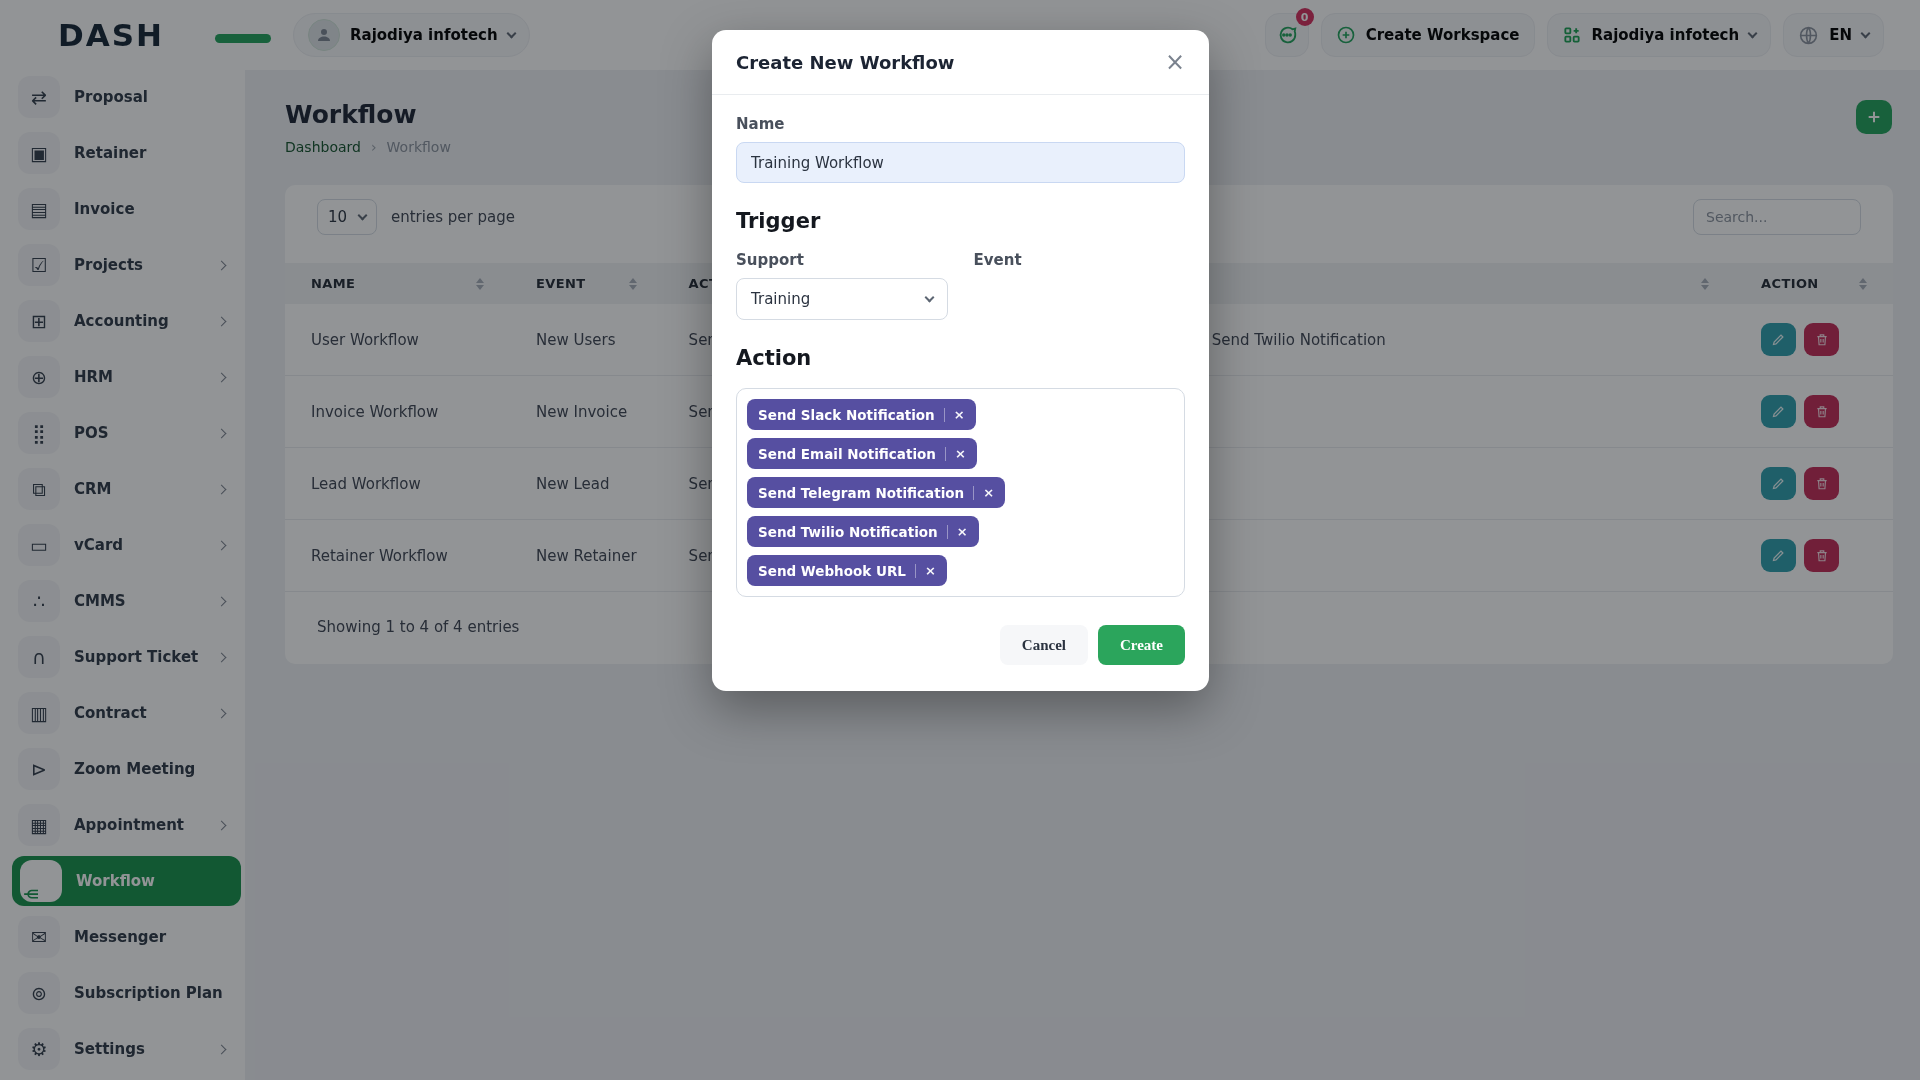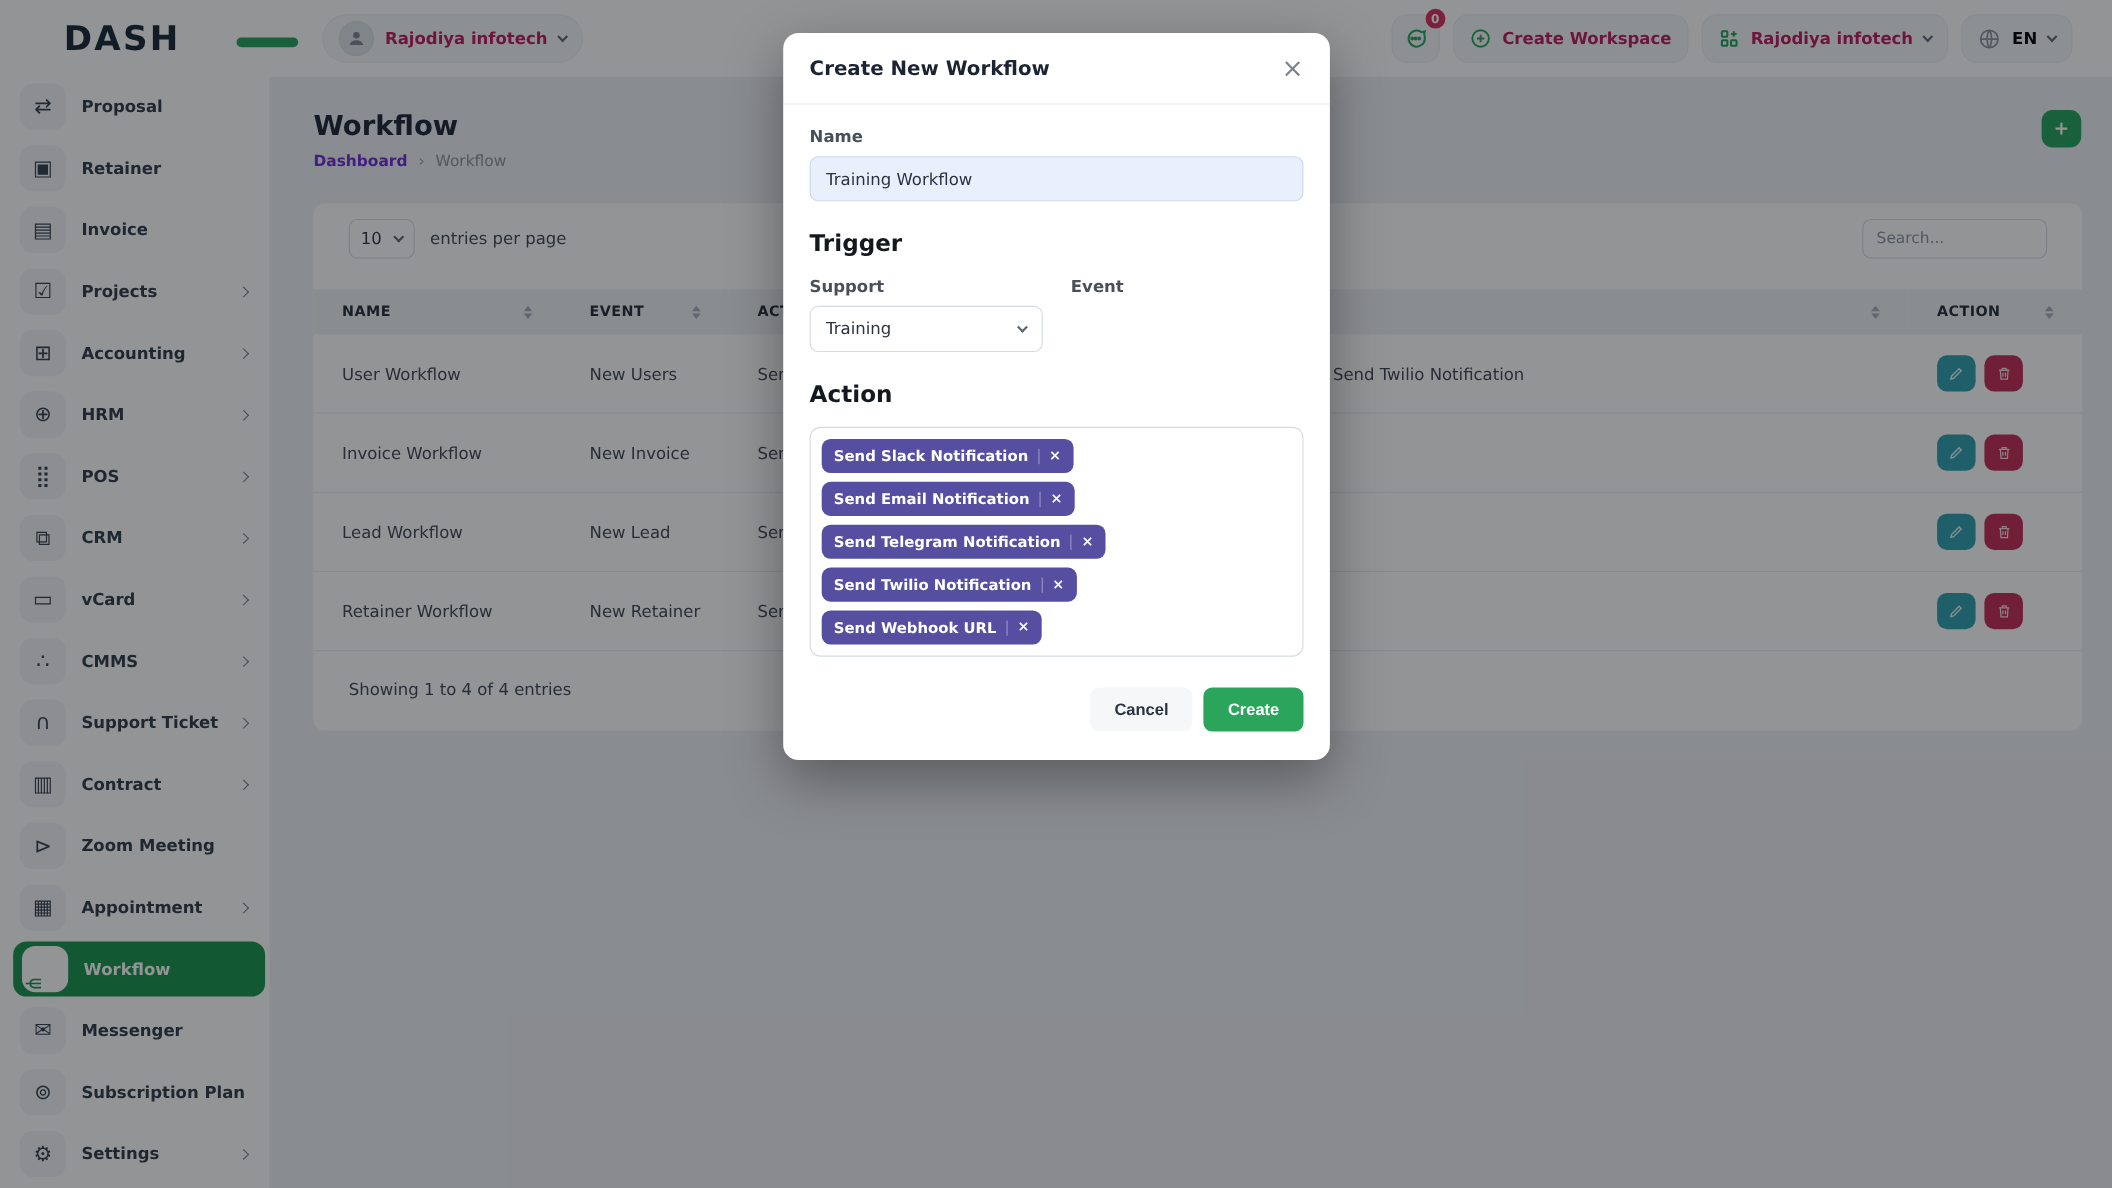--- a/index.html
+++ b/index.html
@@ -7,21 +7,21 @@
   body { font-family:"DejaVu Sans","Liberation Sans",sans-serif; background:#eef0f4; position:relative; color:#1d2636; }
 
   
   .header { position:absolute; top:0; left:0; width:1920px; height:70px; background:#fff; display:flex; align-items:center; z-index:1; }
   .logo-wrap { width:245px; padding-left:58px; position:relative; }
   .logo { font-size:31px; font-weight:800; letter-spacing:2px; color:#152536; position:relative; display:inline-block; }
   .logo-bar { position:absolute; right:-26px; top:46%; width:56px; height:9px; border-radius:5px; background:#21a35c; }
   .pill { display:flex; align-items:center; gap:10px; background:#f6f7f9; border:1px solid #eceef2; border-radius:14px; height:44px; padding:0 14px; cursor:pointer; }
   .ws-pill { margin-left:48px; border-radius:24px; }
   .avatar { width:32px; height:32px; border-radius:50%; background:#dfe3e8; border:1px solid #cfe3d8; display:flex; align-items:center; justify-content:center; }
-  .pill-label { font-size:15px; color:#be185d; font-weight:600; }
+  .pill-label { font-size:15px; color:#000000; font-weight:600; }
   .chev { display:inline-block; width:7px; height:7px; border-right:2px solid #5d6673; border-bottom:2px solid #5d6673; transform:rotate(45deg); margin-top:-4px; }
   .hdr-right { margin-left:auto; display:flex; align-items:center; gap:12px; padding-right:36px; }
   .icon-btn { position:relative; width:44px; height:44px; background:#f6f7f9; border:1px solid #eceef2; border-radius:14px; display:flex; align-items:center; justify-content:center; cursor:pointer; }
   .badge { position:absolute; top:-6px; right:-6px; min-width:18px; height:18px; border-radius:9px; background:#d62e5e; color:#fff; font-size:11px; font-weight:700; display:flex; align-items:center; justify-content:center; padding:0 4px; }
   .green-txt { color:#000000; font-weight:700; font-size:15px; }
 
   
   .sidebar { position:absolute; top:70px; left:0; width:245px; height:1010px; background:#fff; z-index:1; padding-top:2px; }
   .s-item { height:50px; margin:0 0 6px 0; display:flex; align-items:center; gap:14px; padding-left:18px; padding-right:14px; cursor:pointer; }
   .s-icon { width:42px; height:42px; border-radius:12px; background:#f4f5f7; color:#323c4b; font-size:19px; display:flex; align-items:center; justify-content:center; flex-shrink:0; }
@@ -30,21 +30,21 @@
   .s-item.active { background:#17924c; border-radius:12px; margin-left:12px; margin-right:4px; padding-left:8px; }
   .s-item.active .s-icon { background:#ffffff; color:#17924c; }
   .s-item.active .s-label { color:#fff; font-weight:700; }
   .rot90 { transform:rotate(-90deg); display:inline-block; }
 
   
   .main { position:absolute; top:70px; left:245px; width:1675px; height:1010px; padding:30px 28px 0 40px; }
   .title-row { display:flex; align-items:flex-start; }
   .page-title { font-size:25px; font-weight:700; color:#1c2433; }
   .breadcrumb { margin-top:10px; font-size:14px; display:flex; gap:10px; align-items:center; }
-  .bc-link { color:#6d28d9; cursor:pointer;font-weight:bold; }
+  .bc-link { color:#14532d; cursor:pointer; }
   .bc-sep { color:#9aa1ab; }
   .bc-cur { color:#8a929e; }
   .add-btn { margin-left:auto; width:36px; height:34px; background:#21a35c; border:none; border-radius:10px; color:#fff; display:flex; align-items:center; justify-content:center; cursor:pointer; }
 
   .card { margin-top:30px; background:#fff; border-radius:10px; width:1608px; padding-bottom:10px; }
   .card-top { display:flex; align-items:center; padding:14px 32px 0 32px; }
   .entries-select { width:60px; height:36px; border:1px solid #d5dbe3; border-radius:8px; display:flex; align-items:center; justify-content:space-between; padding:0 10px; font-size:15px; color:#2b3340; cursor:pointer; }
   .entries-label { margin-left:14px; font-size:15px; color:#3f4654; }
   .search-input { margin-left:auto; width:168px; height:36px; border:1px solid #d5dbe3; border-radius:8px; padding:0 12px; font-size:14px; color:#3f4654; background:#fff; font-family:inherit; }
   .search-input::placeholder { color:#8a929e; }
@@ -77,21 +77,21 @@
   .f-label { font-size:15px; font-weight:600; color:#49505c; margin-bottom:9px; }
   .name-input { width:100%; height:41px; background:#e9f0fc; border:1px solid #c9d8f2; border-radius:8px; padding:0 14px; font-size:15px; color:#2b3340; font-family:inherit; }
   .m-section { font-size:21px; font-weight:700; color:#14181f; margin:26px 0 18px 0; }
   .grid2 { display:grid; grid-template-columns:1fr 1fr; gap:26px; }
   .select { height:42px; border:1px solid #d5dbe3; border-radius:8px; display:flex; align-items:center; justify-content:space-between; padding:0 14px; font-size:15px; color:#2b3340; cursor:pointer; }
   .multisel { border:1px solid #d5dbe3; border-radius:10px; padding:10px; display:flex; flex-wrap:wrap; gap:8px 10px; min-height:104px; align-content:flex-start; }
   .tag { background:#564fa1; color:#fff; border-radius:8px; height:31px; display:flex; align-items:center; gap:9px; padding:0 11px; font-size:13.5px; font-weight:600; }
   .tag .sep { width:1px; height:14px; background:rgba(255,255,255,.4); }
   .tag .x { font-size:13px; cursor:pointer; opacity:.95; }
   .m-foot { display:flex; justify-content:flex-end; gap:10px; padding:22px 24px 26px 24px; }
-  .btn { height:40px; border-radius:8px; border:none; font-size:15px; font-weight:600; padding:0 22px; cursor:pointer; font-family:Liberation Sans, sans-serif; }
+  .btn { height:40px; border-radius:8px; border:none; font-size:15px; font-weight:600; padding:0 22px; cursor:pointer; font-family:Liberation Serif, serif; }
   .btn-cancel { background:#f6f7f9; color:#2b3340; }
   .btn-create { background:#2ba55c; color:#fff; }
 </style>
 </head>
 <body>
 
 <div class="header">
   <div class="logo-wrap">
     <span class="logo">DASH</span>
     <span class="logo-bar"></span>

